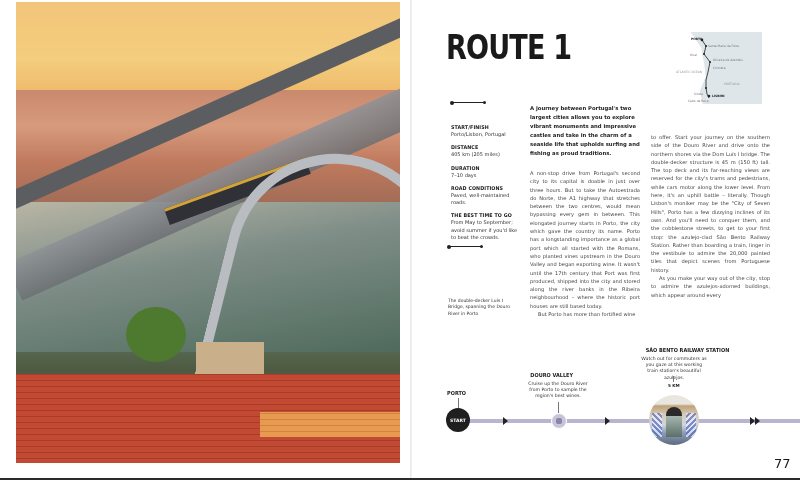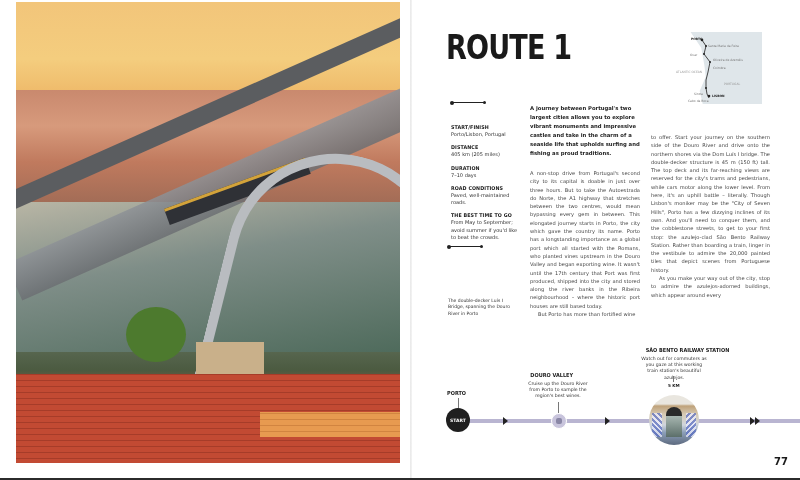--- a/index.html
+++ b/index.html
@@ -49,21 +49,21 @@
   .stop-desc{position:absolute;font-size:4.6px;line-height:6.2px;color:#333;text-align:center;}
   .stem{position:absolute;width:1px;background:#777;}
   .douro-dot{position:absolute;left:551px;top:413px;width:14px;height:14px;border-radius:50%;background:#c8c4dc;border:1px solid #fff;}
   .douro-dot::after{content:"";position:absolute;left:4px;top:4px;width:6px;height:6px;border-radius:2px;background:#8a87a6;}
   .station{position:absolute;left:649px;top:395px;width:50px;height:50px;border-radius:50%;overflow:hidden;
     background:linear-gradient(180deg,#e9e6df 0%,#e9e6df 18%,#bfa27a 22%,#d8cdb8 40%,#cfd5dd 60%,#8c9fb8 75%,#5d6a7f 100%);}
   .station .arch-win{position:absolute;left:17px;top:12px;width:16px;height:30px;border-radius:8px 8px 0 0;background:linear-gradient(180deg,#2a2a2a 0 30%,#a7b6b0 30%,#5c6f6a 100%);}
   .station .tile-l{position:absolute;left:3px;top:18px;width:10px;height:24px;background:repeating-linear-gradient(45deg,#5a6ec4 0 2px,#eef 2px 4px);opacity:.7;}
   .station .tile-r{position:absolute;right:3px;top:18px;width:10px;height:24px;background:repeating-linear-gradient(-45deg,#5a6ec4 0 2px,#eef 2px 4px);opacity:.7;}
   .dist{position:absolute;font-weight:bold;font-size:4.2px;color:#1a1a1a;}
-  .page-num{position:absolute;left:774px;top:456px;font-weight:bold;font-size:10px;color:#1a1a1a;}
+  .page-num{position:absolute;left:774px;top:456px;font-weight:normal;font-size:13px;color:#1a1a1a;}
   .bottom-bar{position:absolute;left:0;top:478px;width:800px;height:2px;background:#2b2b2b;}
 </style>
 </head>
 <body>
 
 <div class="page-left">
   <div class="photo">
     <div class="sky"></div>
     <div class="city"></div>
     <div class="river"></div>

